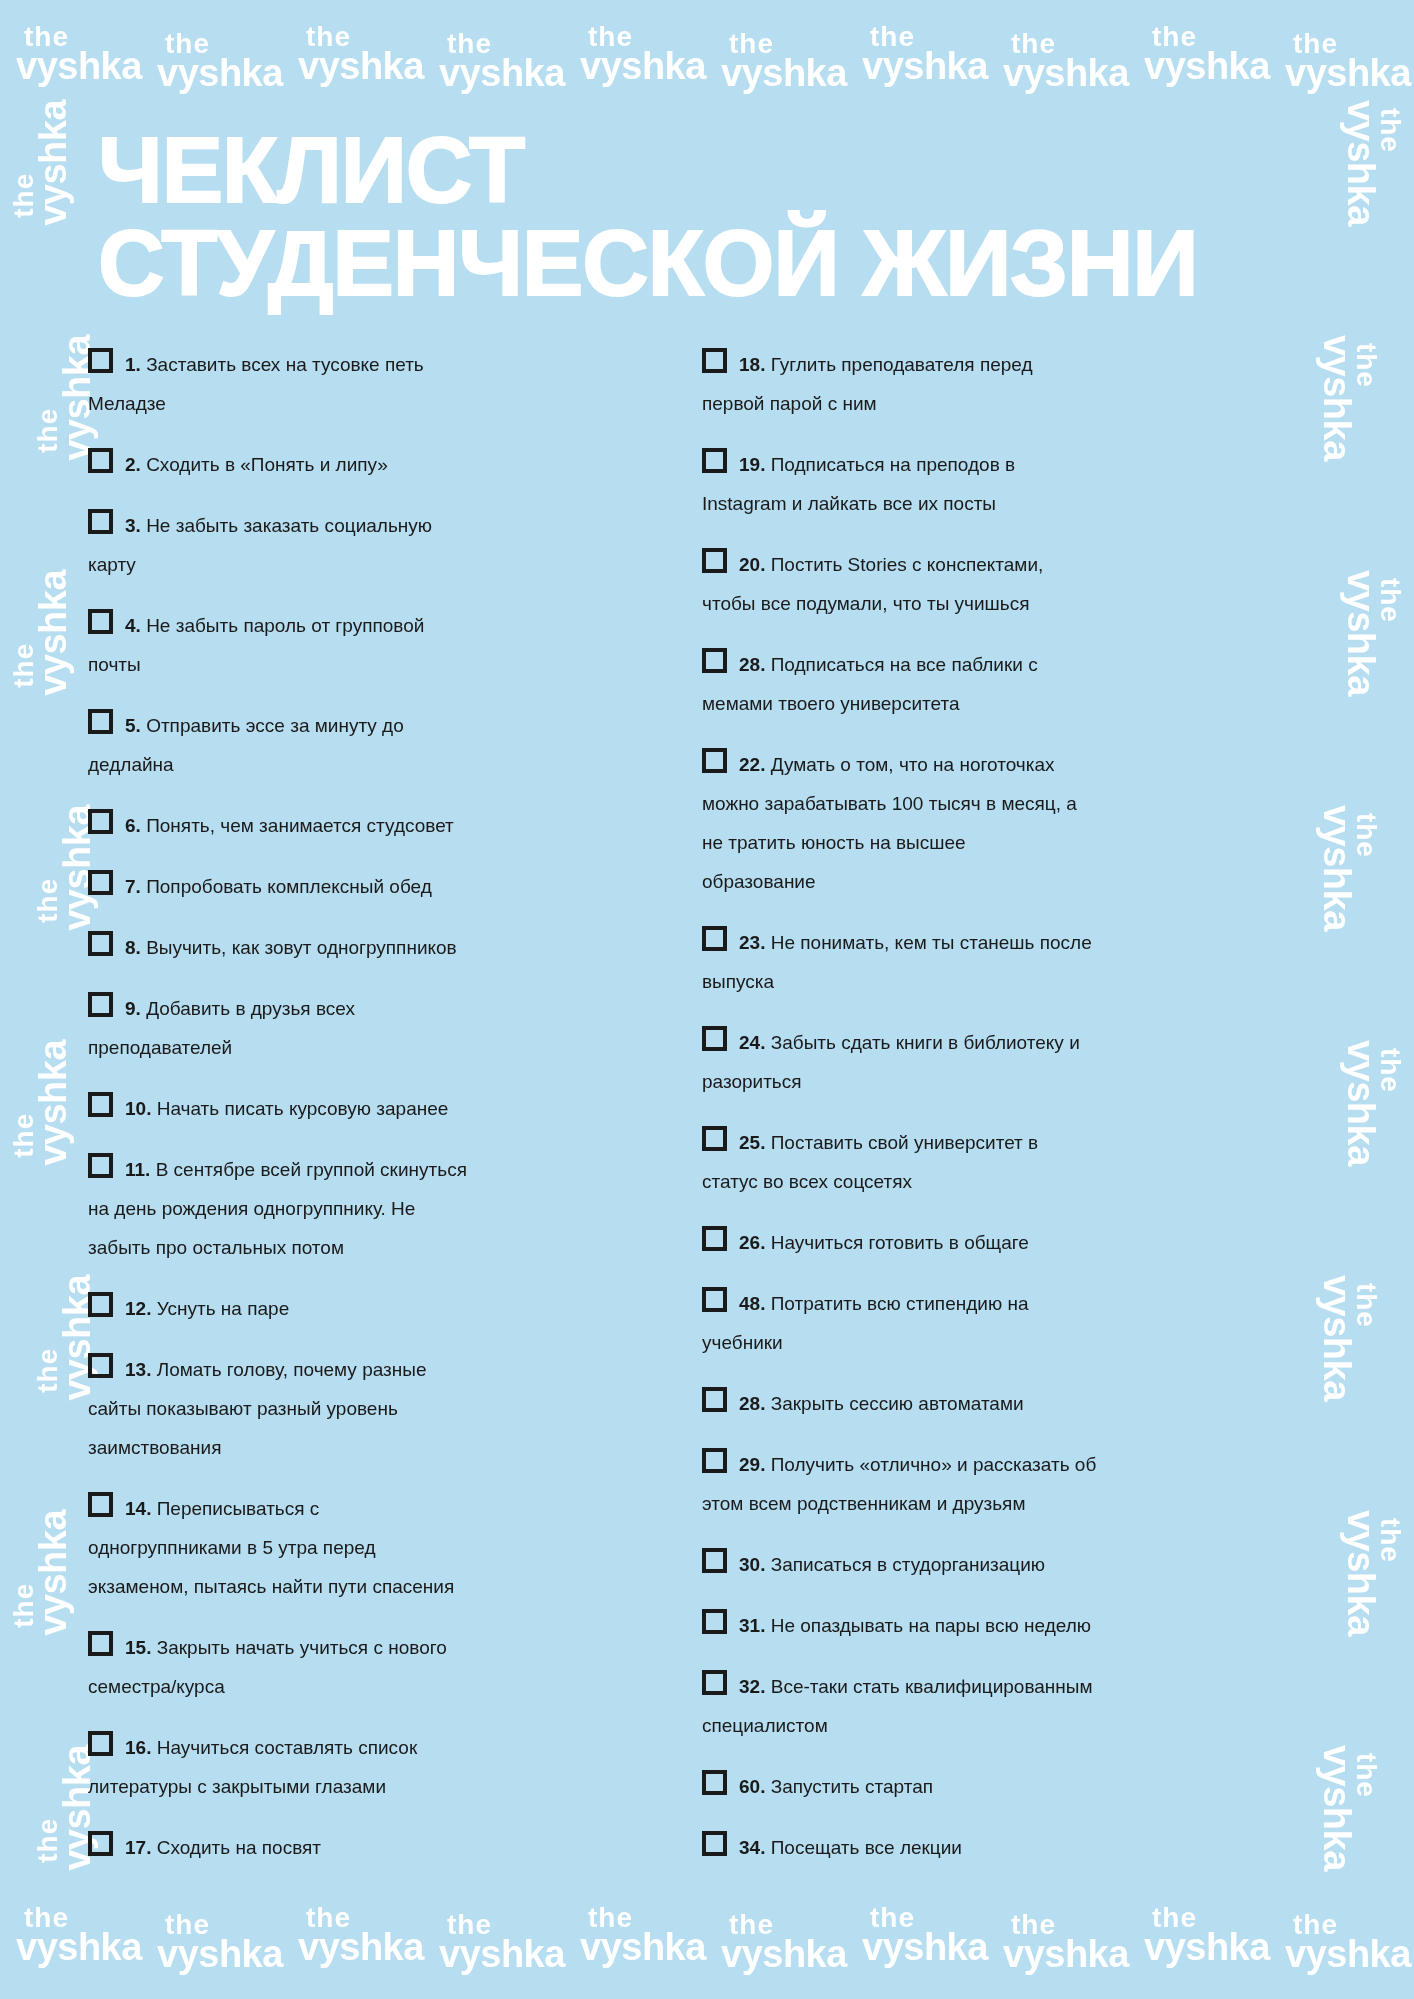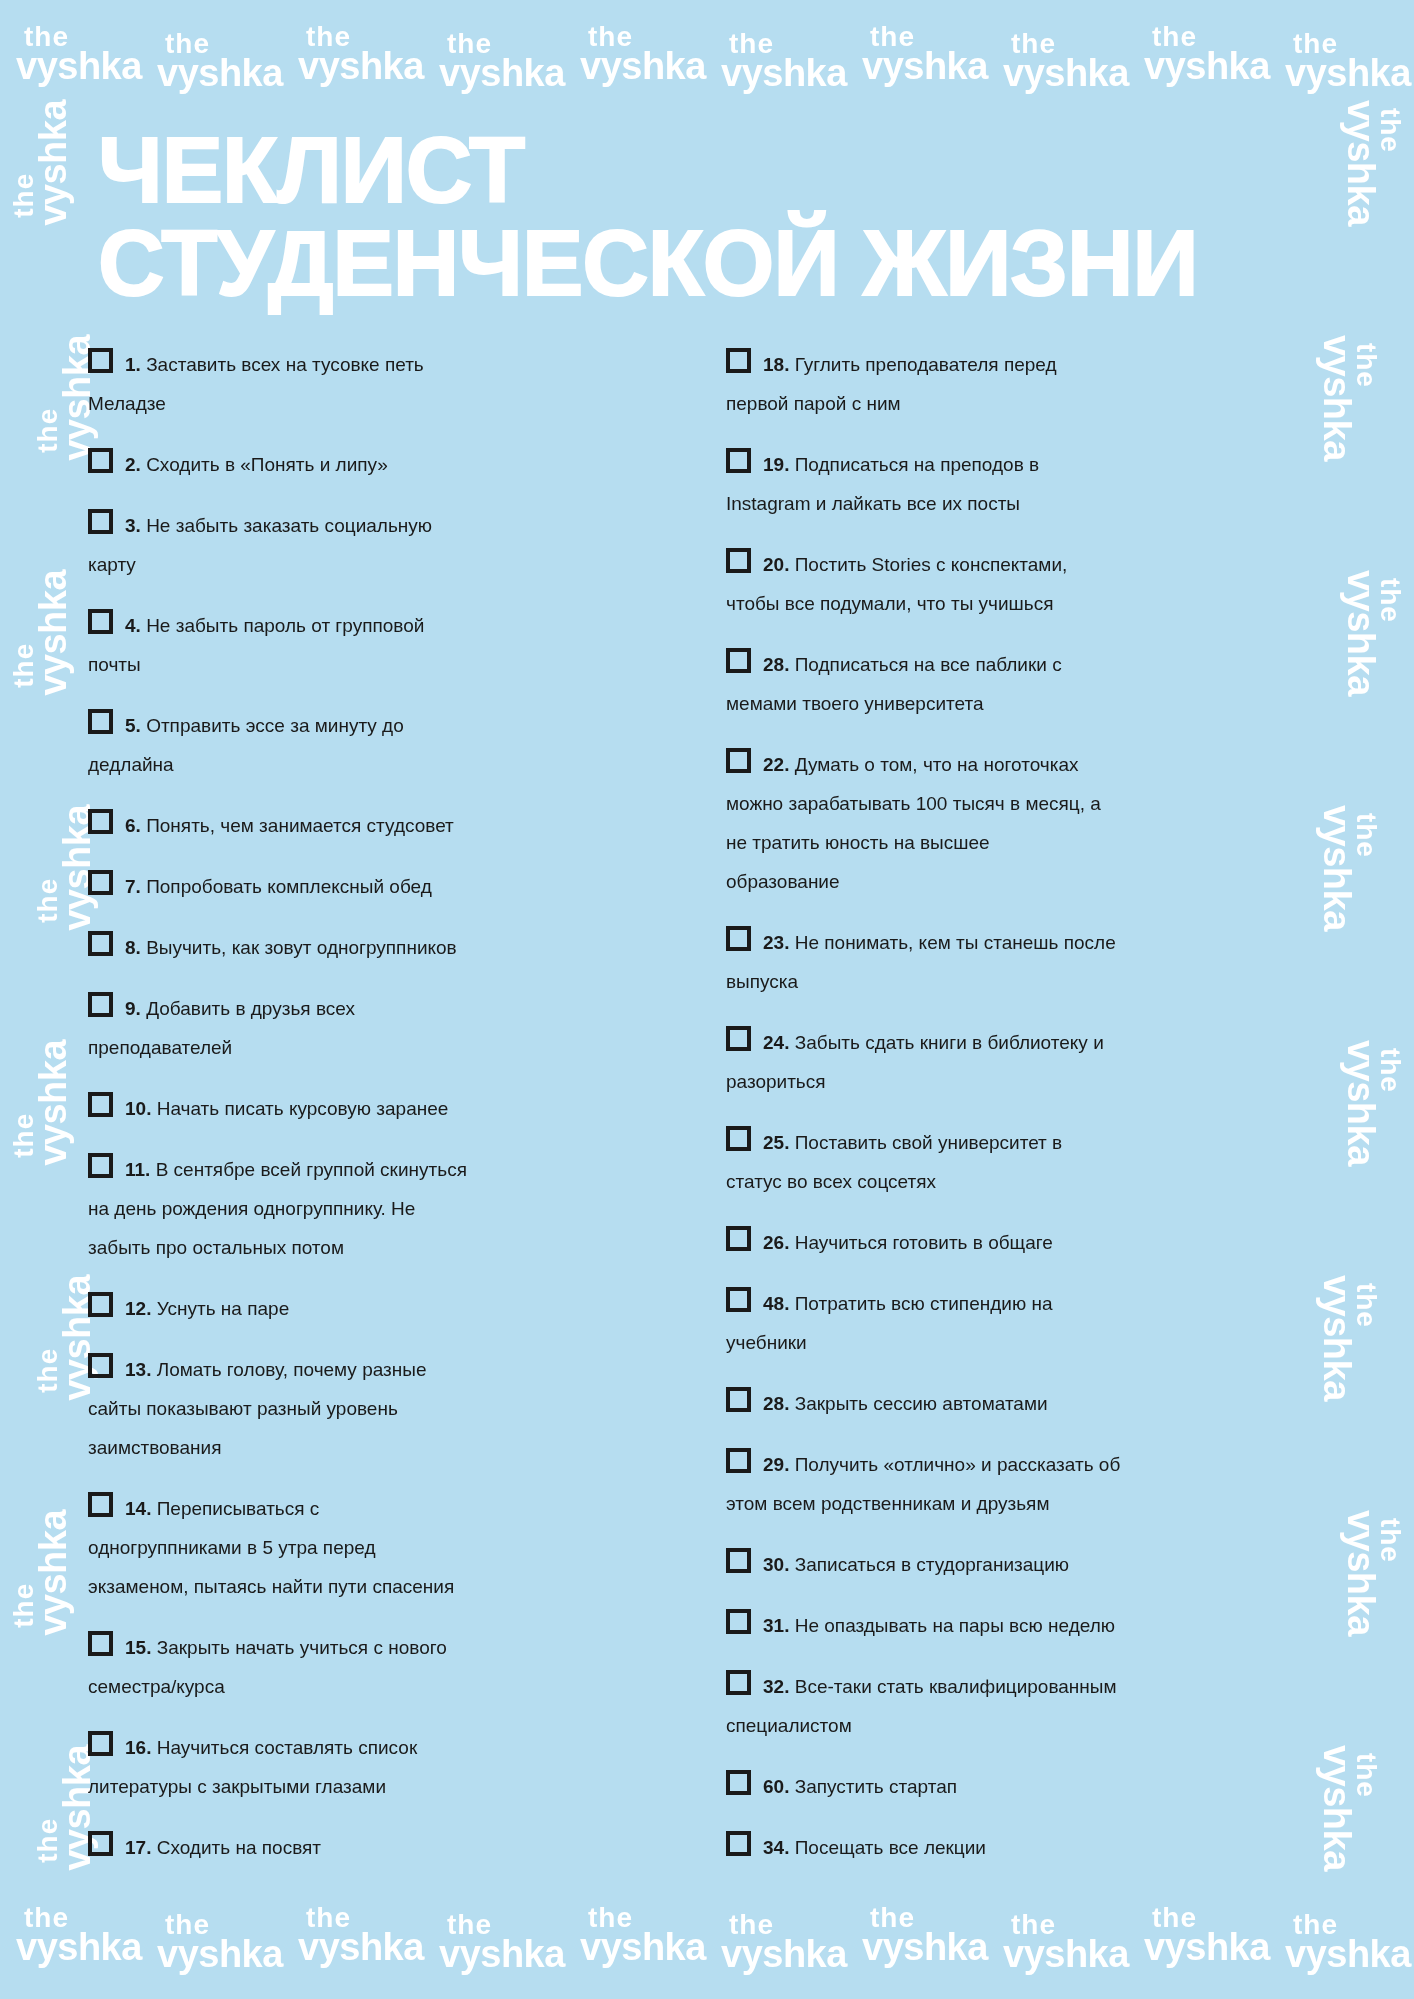--- a/index.html
+++ b/index.html
@@ -65,21 +65,21 @@
     -webkit-text-stroke: 2px #ffffff;
     white-space: nowrap;
   }
 
   
   .col {
     position: absolute;
     top: 345px;
   }
   .col-left  { left: 88px;  width: 620px; }
-  .col-right { left: 726px; width: 660px; }
+  .col-right { left: 702px; width: 660px; }
 
   .item {
     font-size: 19px;
     line-height: 39px;
     color: #1a1a1a;
     margin-bottom: 22px;
   }
   .checkbox {
     display: inline-block;
     width: 17px;

